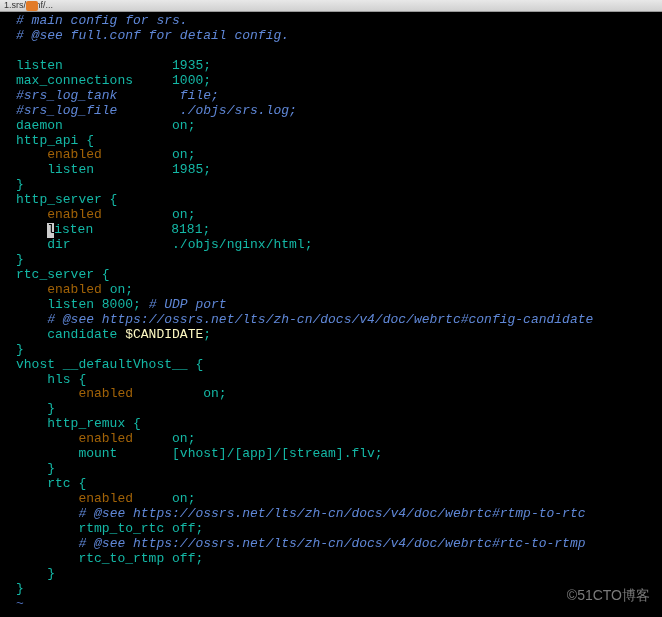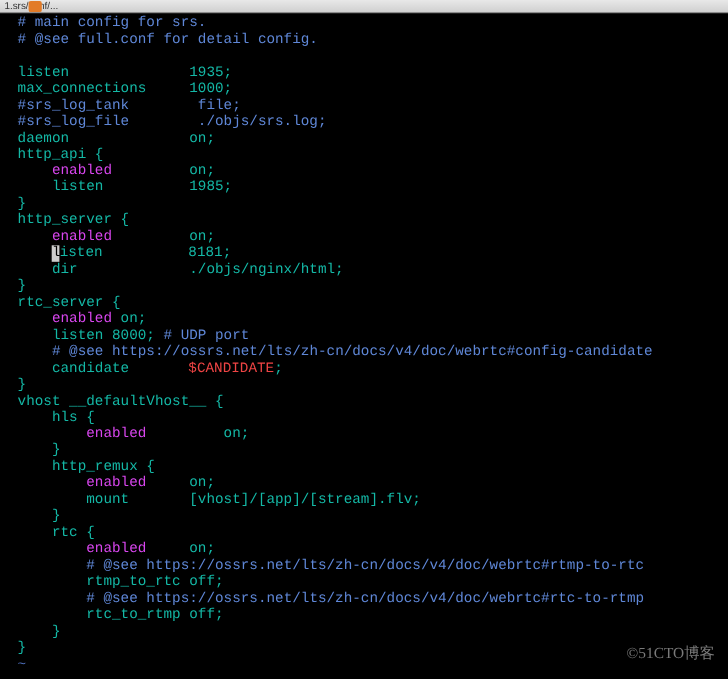--- a/index.html
+++ b/index.html
@@ -31,37 +31,37 @@
       position: absolute;
       top: 1px; left: 26px;
       width: 12px; height: 10px;
       background: #e27b28;
       border-radius: 2px;
     }
     .editor {
       padding: 2px 0 0 16px;
       white-space: pre;
     }
-    .c-comment { color: #5f87d7; }
+    .c-comment { color: #5f87d7; font-style: italic; }
     .c-key { color: #14b8a6; }
-    .c-kw { color: #d946ef; }
-    .c-var { color: #ef4444; margin-left: 46px; }
+    .c-kw { color: #a16207; }
+    .c-var { color: #fef9c3; }
     .cursor {
       display: inline-block;
       width: 7px;
       background: #ccc;
       color: #000;
     }
     .tilde { color: #4c6db8; }
     .watermark {
       position: absolute;
       right: 12px;
       bottom: 14px;
       color: #7a7a7a;
-      font-family: Liberation Serif, serif;
+      font-family: Liberation Sans, sans-serif;
       font-size: 14px;
     }
   </style>
 </head>
 <body>
 
 <div class="titlebar">
   <div class="orange-accent"></div>
   <span class="tab-label">1.srs/conf/...</span>
 </div>

